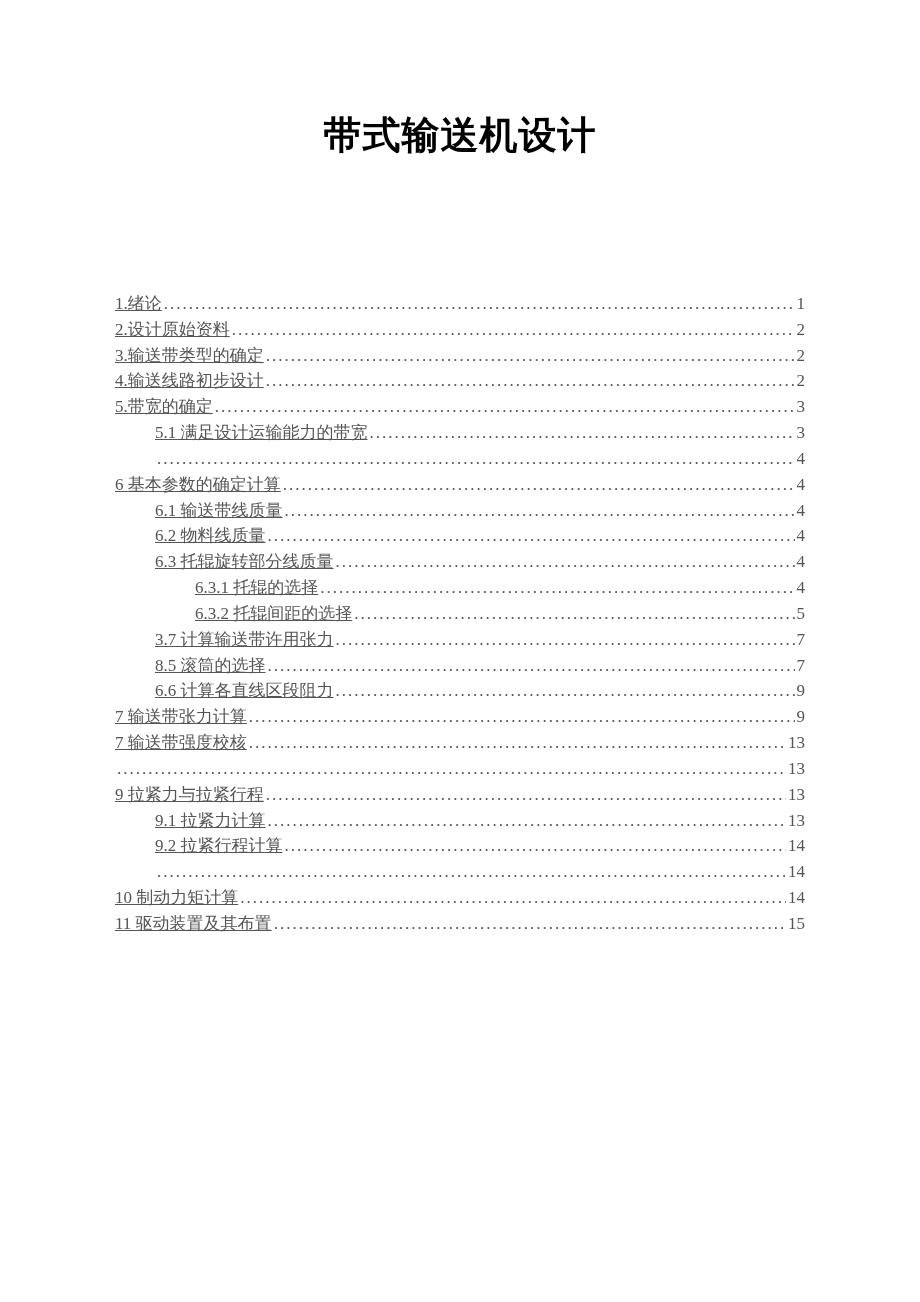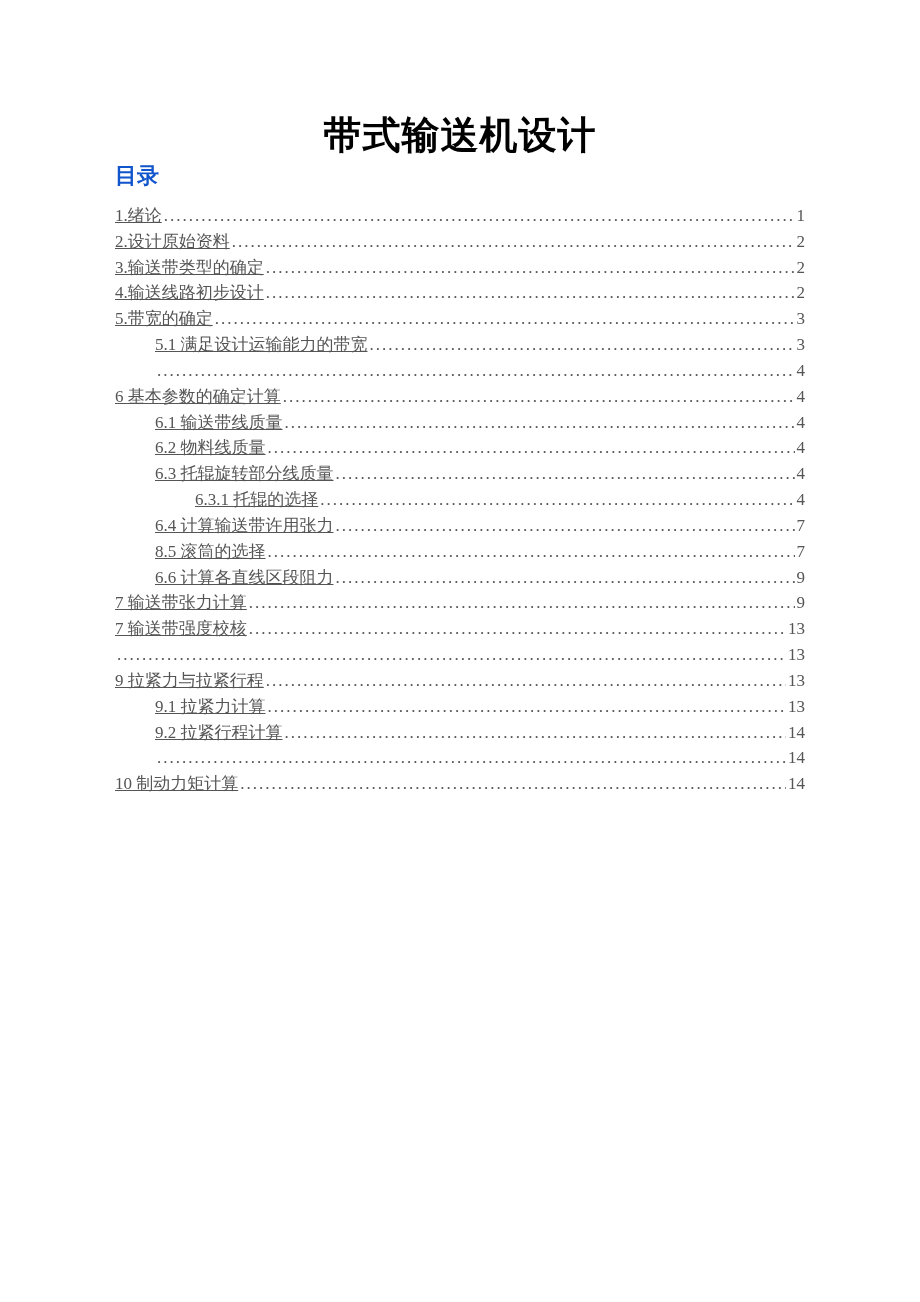--- a/index.html
+++ b/index.html
@@ -16,20 +16,21 @@
       position: relative;
     }
     .page {
       padding: 110px 115px 0 115px;
     }
     .title {
       text-align: center;
       font-size: 38px;
       font-weight: bold;
       font-family: "SimHei", "黑体", sans-serif;
+      margin-bottom: 130px;
       letter-spacing: 1px;
     }
     .toc-heading {
       font-size: 22px;
       font-weight: bold;
       color: #1155cc;
       margin-bottom: 12px;
       font-family: "SimSun", "宋体", serif;
     }
     .toc-list {
@@ -69,21 +70,20 @@
     }
     .toc-page {
       flex-shrink: 0;
     }
   </style>
 </head>
 <body>
 
 <div class="page">
   <h1 class="title">带式输送机设计</h1>
-  <div class="toc-heading">目录</div>
   <ul class="toc-list">
       <li class="toc-item level-1">
         <span class="toc-label">1.绪论</span>
         <span class="toc-dots"></span>
         <span class="toc-page">1</span>
       </li>
       <li class="toc-item level-1">
         <span class="toc-label">2.设计原始资料</span>
         <span class="toc-dots"></span>
         <span class="toc-page">2</span>
@@ -130,22 +130,27 @@
       <li class="toc-item level-2">
         <span class="toc-label">6.3 托辊旋转部分线质量</span>
         <span class="toc-dots"></span>
         <span class="toc-page">4</span>
       </li>
       <li class="toc-item level-3">
         <span class="toc-label">6.3.1 托辊的选择</span>
         <span class="toc-dots"></span>
         <span class="toc-page">4</span>
       </li>
-      <li class="toc-item level-2">
-        <span class="toc-label">6.4 计算输送带许用张力</span>
+      <li class="toc-item level-3">
+        <span class="toc-label">6.3.2 托辊间距的选择</span>
+        <span class="toc-dots"></span>
+        <span class="toc-page">5</span>
+      </li>
+      <li class="toc-item level-2">
+        <span class="toc-label">3.7 计算输送带许用张力</span>
         <span class="toc-dots"></span>
         <span class="toc-page">7</span>
       </li>
       <li class="toc-item level-2">
         <span class="toc-label">8.5 滚筒的选择</span>
         <span class="toc-dots"></span>
         <span class="toc-page">7</span>
       </li>
       <li class="toc-item level-2">
         <span class="toc-label">6.6 计算各直线区段阻力</span>
@@ -182,15 +187,20 @@
         <span class="toc-page">14</span>
       </li>
       <li class="toc-item level-2">
         <span class="toc-dots"></span>
         <span class="toc-page">14</span>
       </li>
       <li class="toc-item level-1">
         <span class="toc-label">10  制动力矩计算</span>
         <span class="toc-dots"></span>
         <span class="toc-page">14</span>
+      </li>
+      <li class="toc-item level-1">
+        <span class="toc-label">11  驱动装置及其布置</span>
+        <span class="toc-dots"></span>
+        <span class="toc-page">15</span>
       </li>
     </ul>
 </div>
 
 </body></html>

